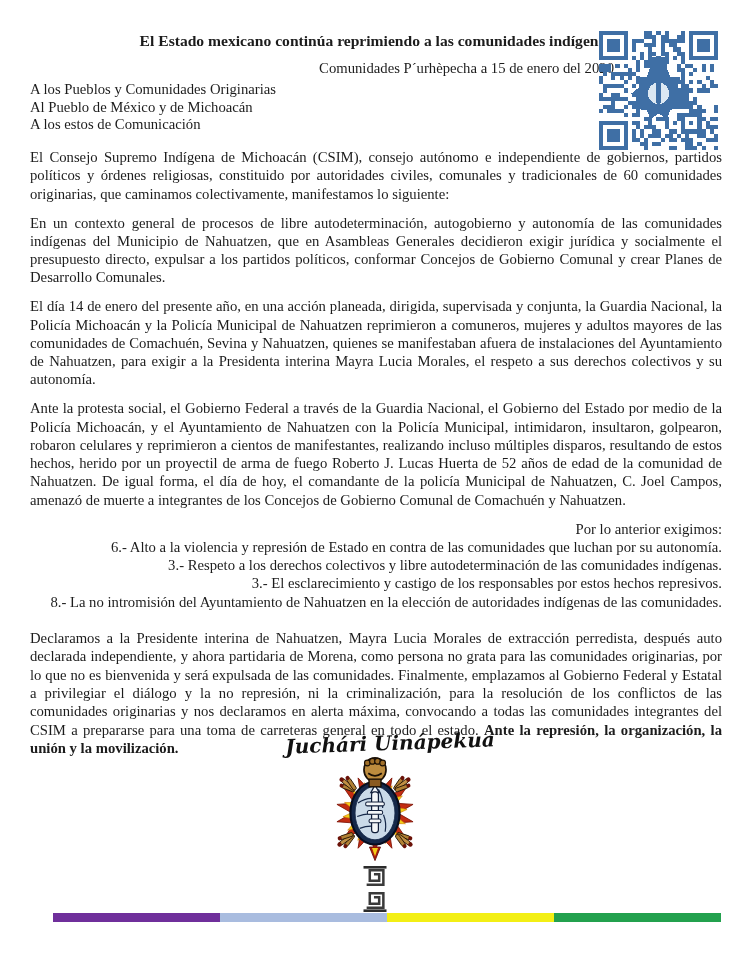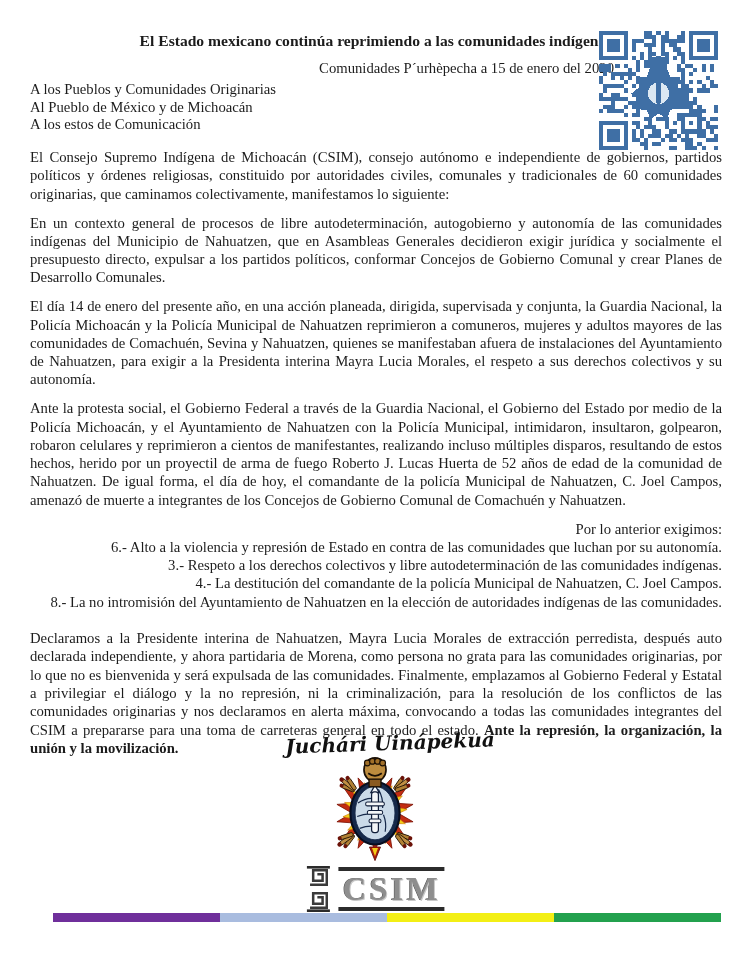--- a/index.html
+++ b/index.html
@@ -45,21 +45,21 @@
 
     <p class="para">El Consejo Supremo Indígena de Michoacán (CSIM), consejo autónomo e independiente de gobiernos, partidos políticos y órdenes religiosas, constituido por autoridades civiles, comunales y tradicionales de 60 comunidades originarias, que caminamos colectivamente, manifestamos lo siguiente:</p>
     <p class="para">En un contexto general de procesos de libre autodeterminación, autogobierno y autonomía de las comunidades indígenas del Municipio de Nahuatzen, que en Asambleas Generales decidieron exigir jurídica y socialmente el presupuesto directo, expulsar a los partidos políticos, conformar Concejos de Gobierno Comunal y crear Planes de Desarrollo Comunales.</p>
     <p class="para">El día 14 de enero del presente año, en una acción planeada, dirigida, supervisada y conjunta, la Guardia Nacional, la Policía Michoacán y la Policía Municipal de Nahuatzen reprimieron a comuneros, mujeres y adultos mayores de las comunidades de Comachuén, Sevina y Nahuatzen, quienes se manifestaban afuera de instalaciones del Ayuntamiento de Nahuatzen, para exigir a la Presidenta interina Mayra Lucia Morales, el respeto a sus derechos colectivos y su autonomía.</p>
     <p class="para">Ante la protesta social, el Gobierno Federal a través de la Guardia Nacional, el Gobierno del Estado por medio de la Policía Michoacán, y el Ayuntamiento de Nahuatzen con la Policía Municipal, intimidaron, insultaron, golpearon, robaron celulares y reprimieron a cientos de manifestantes, realizando incluso múltiples disparos, resultando de estos hechos, herido por un proyectil de arma de fuego Roberto J. Lucas Huerta de 52 años de edad de la comunidad de Nahuatzen. De igual forma, el día de hoy, el comandante de la policía Municipal de Nahuatzen, C. Joel Campos, amenazó de muerte a integrantes de los Concejos de Gobierno Comunal de Comachuén y Nahuatzen.</p>
 
     <div class="demands">
       <div>Por lo anterior exigimos:</div>
       <div>6.- Alto a la violencia y represión de Estado en contra de las comunidades que luchan por su autonomía.</div>
       <div>3.- Respeto a los derechos colectivos y libre autodeterminación de las comunidades indígenas.</div>
-      <div>4.- La destitución del comandante de la policía Municipal de Nahuatzen, C. Joel Campos.</div>
+      <div>3.- El esclarecimiento y castigo de los responsables por estos hechos represivos.</div>
       <div>8.- La no intromisión del Ayuntamiento de Nahuatzen en la elección de autoridades indígenas de las comunidades.</div>
     </div>
 
     <p class="closing"><span>Declaramos a la Presidente interina de Nahuatzen, Mayra Lucia Morales de extracción perredista, después auto declarada independiente, y ahora partidaria de Morena, como persona no grata para las comunidades originarias, por lo que no es bienvenida y será expulsada de las comunidades. Finalmente, emplazamos al Gobierno Federal y Estatal a privilegiar el diálogo y la no represión, ni la criminalización, para la resolución de los conflictos de las comunidades originarias y nos declaramos en alerta máxima, convocando a todas las comunidades integrantes del CSIM a prepararse para una toma de carreteras general en todo el estado. </span><span class="bold-tail">Ante la represión, la organización, la unión y la movilización.</span></p>
   </div>
 
   <div class="qr">
     <svg viewBox="0 0 29 29" shape-rendering="crispEdges">
       <g class="qr-mods" fill="#3f6fa5">
           <rect x="11" y="0" width="1" height="1"></rect>
@@ -407,21 +407,20 @@
     </svg>
   </div>
 
   <div class="csim">
     <svg width="26" height="46" viewBox="0 0 22 44">
       <rect x="0" y="0" width="22" height="2.5" fill="#2b2b2b"></rect>
       <path d="M3 18 H19 V4 H6 V14 H15 V8 H10" stroke="#3a3a3a" stroke-width="2.4" fill="none"></path>
       <path d="M3 40 H19 V26 H6 V36 H15 V30 H10" stroke="#3a3a3a" stroke-width="2.4" fill="none"></path>
       <rect x="0" y="41.5" width="22" height="2.5" fill="#2b2b2b"></rect>
     </svg>
-    <div class="csim-text">CSIM</div>
   </div>
 
   <div class="stripe">
     <div style="background: rgb(111, 47, 155);"></div>
     <div style="background: rgb(169, 188, 223);"></div>
     <div style="background: rgb(243, 239, 21);"></div>
     <div style="background: rgb(35, 161, 78);"></div>
   </div>
 
 </div>

